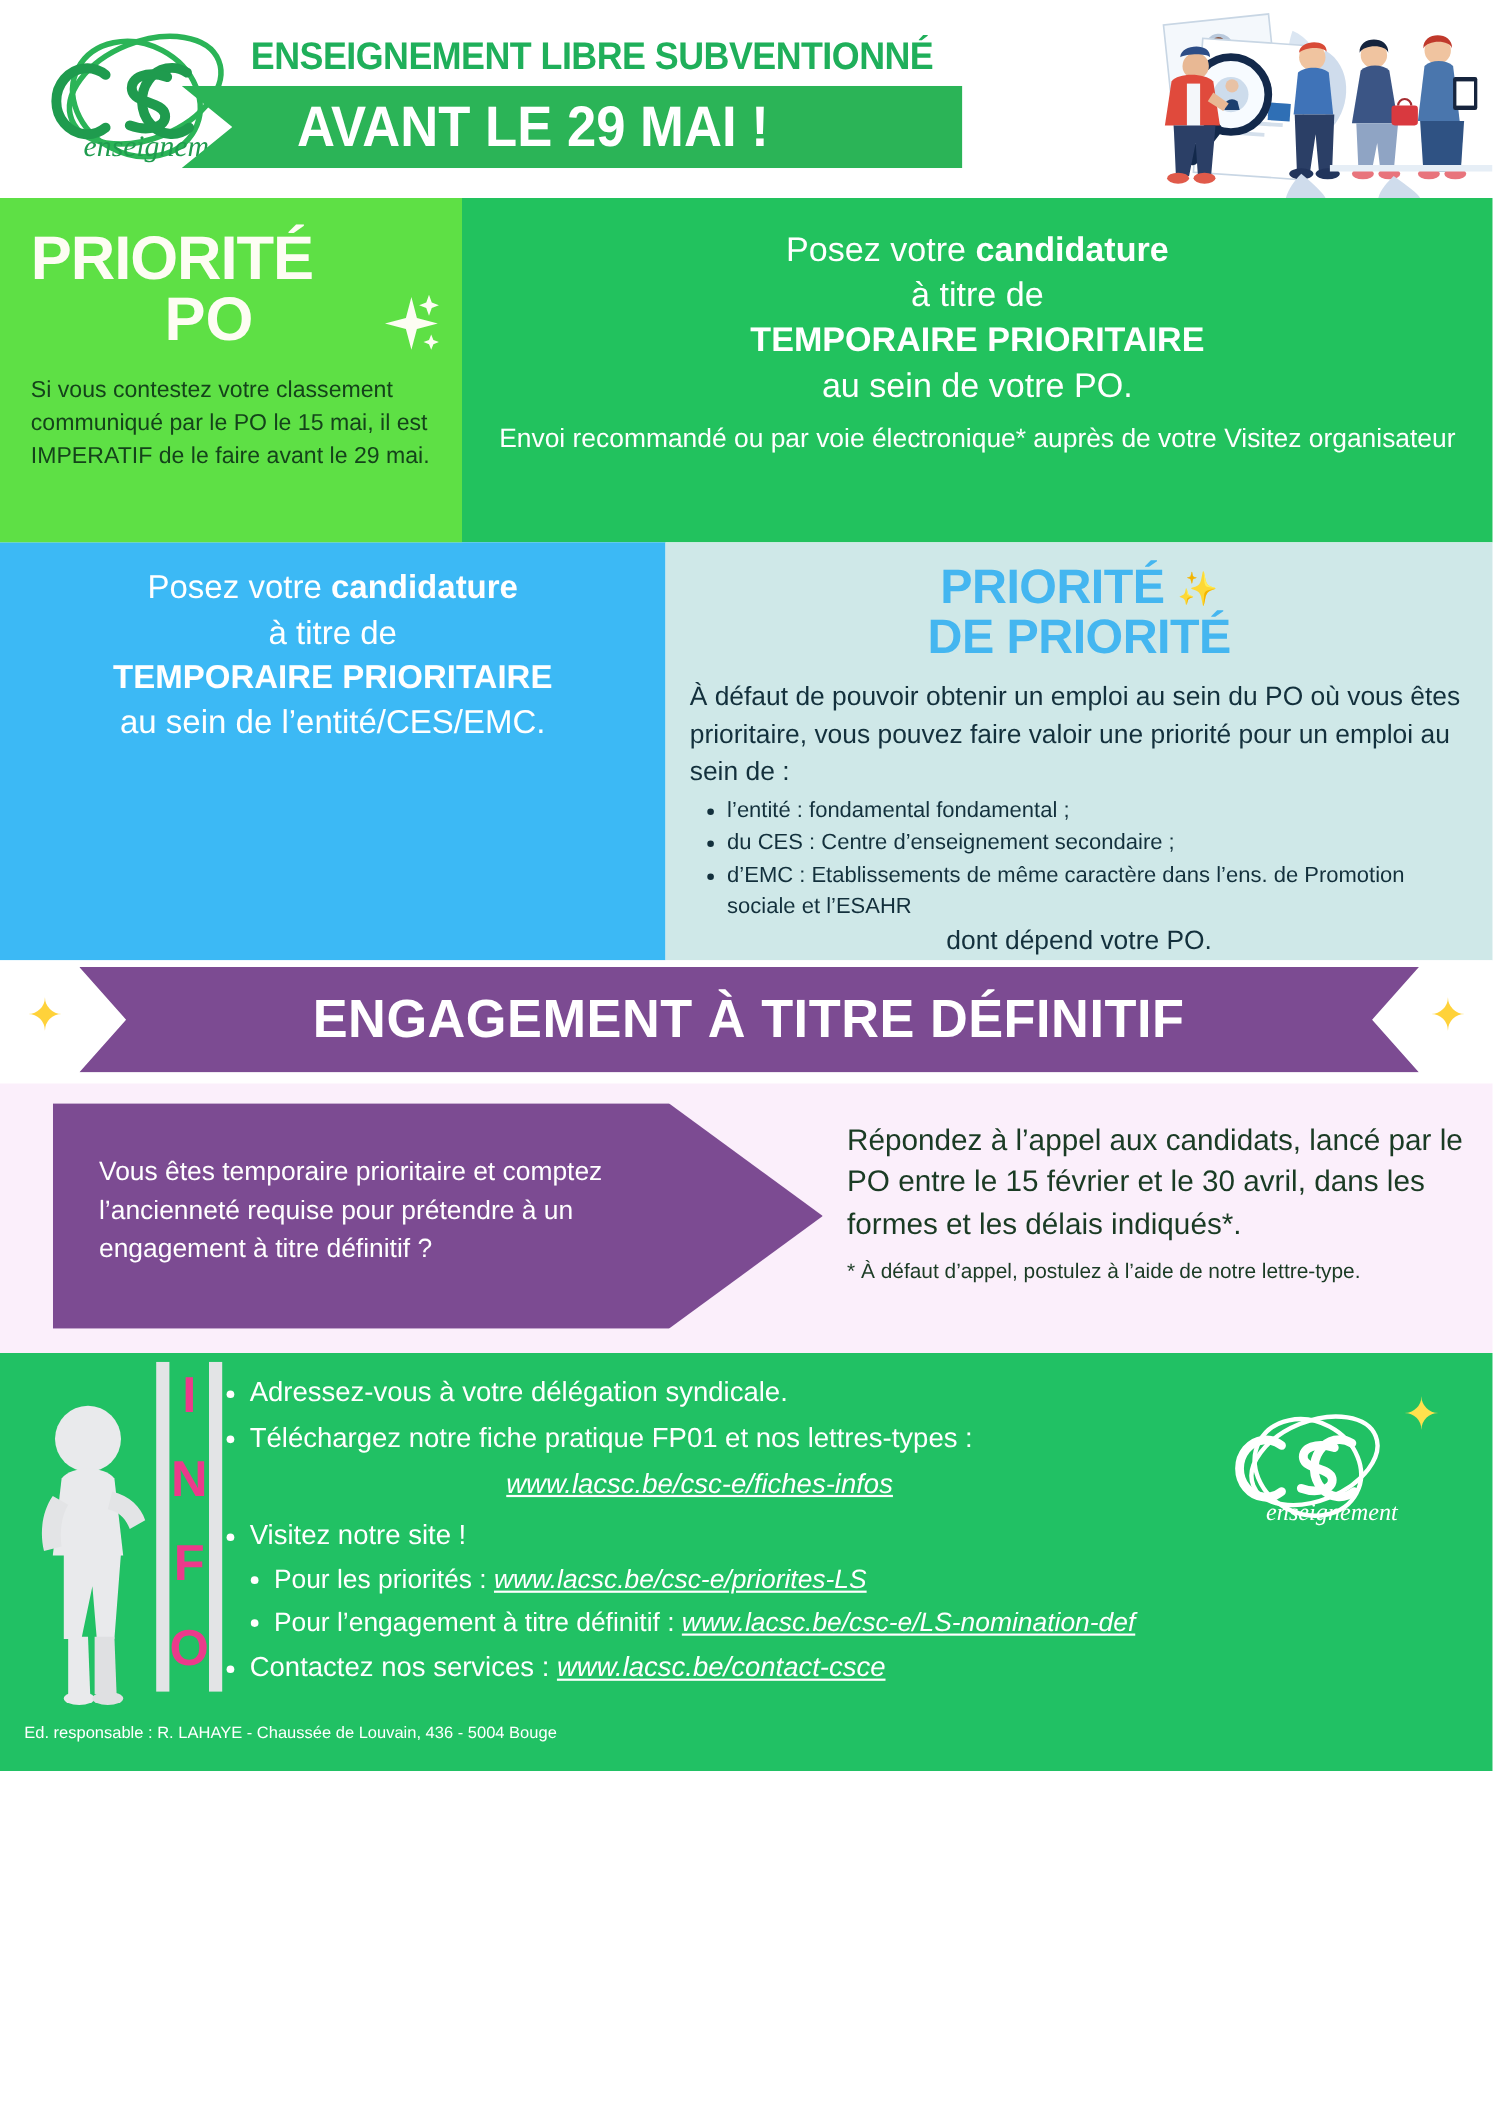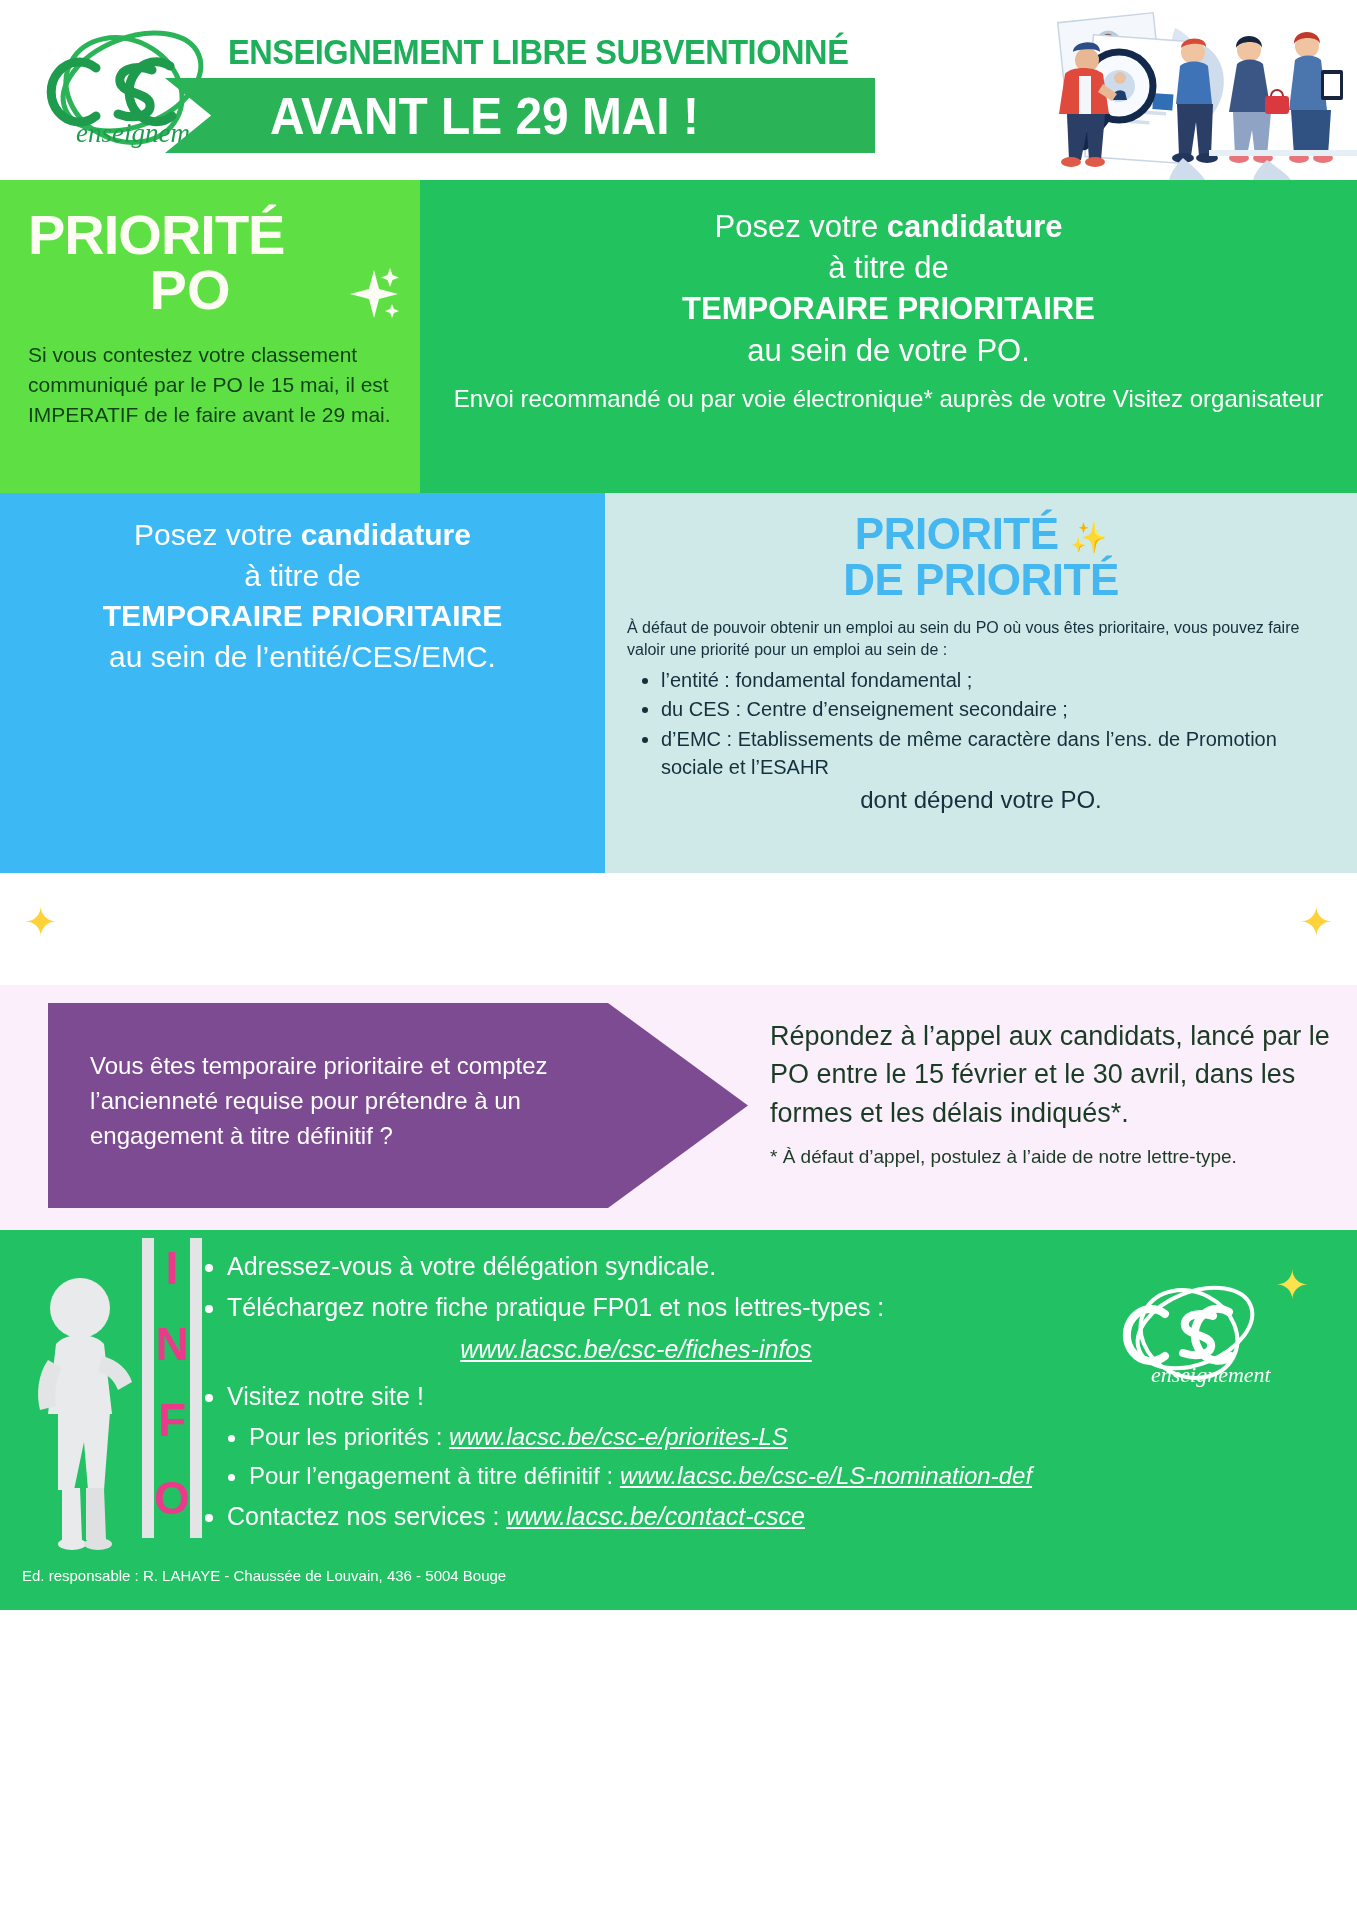--- a/index.html
+++ b/index.html
@@ -162,21 +162,21 @@
     font-size: 44px;
     font-weight: bold;
     color: #44b6f0;
     line-height: 1.04;
     text-align: center;
     letter-spacing: -0.5px;
   }
   .prox-title .spark { color: #ffd23a; font-size: 30px; vertical-align: middle; }
   .prox-body {
     margin-top: 14px;
-    font-size: 16px;
+    font-size: 24px;
     line-height: 1.42;
     color: #13303c;
   }
   .prox-list {
     margin: 4px 0 0 34px;
     font-size: 20px;
     line-height: 1.42;
     color: #13303c;
   }
   .prox-list li { margin-bottom: 1px; }
@@ -474,20 +474,23 @@
         <li>du CES : Centre d’enseignement secondaire ;</li>
         <li>d’EMC : Etablissements de même caractère dans l’ens. de Promotion sociale et l’ESAHR</li>
       </ul>
       <div class="prox-tail">dont dépend votre PO.</div>
     </div>
   </div>
 
 
   <div class="purple-banner-wrap">
     <span class="spark-left">✦</span>
+    <div class="purple-banner">
+      <span class="purple-banner-text">ENGAGEMENT À TITRE DÉFINITIF</span>
+    </div>
     <span class="spark-right">✦</span>
   </div>
 
   <div class="purple-section">
     <div class="purple-arrow">
       <div class="pa-body">Vous êtes temporaire prioritaire et comptez l’ancienneté requise pour prétendre à un engagement à titre définitif ?</div>
     </div>
     <div class="purple-right">
       <div class="pr-body">Répondez à l’appel aux candidats, lancé par le PO entre le 15 février et le 30 avril, dans les formes et les délais indiqués*.</div>
       <div class="pr-note">* À  défaut d’appel, postulez à l’aide de notre lettre-type.</div>

